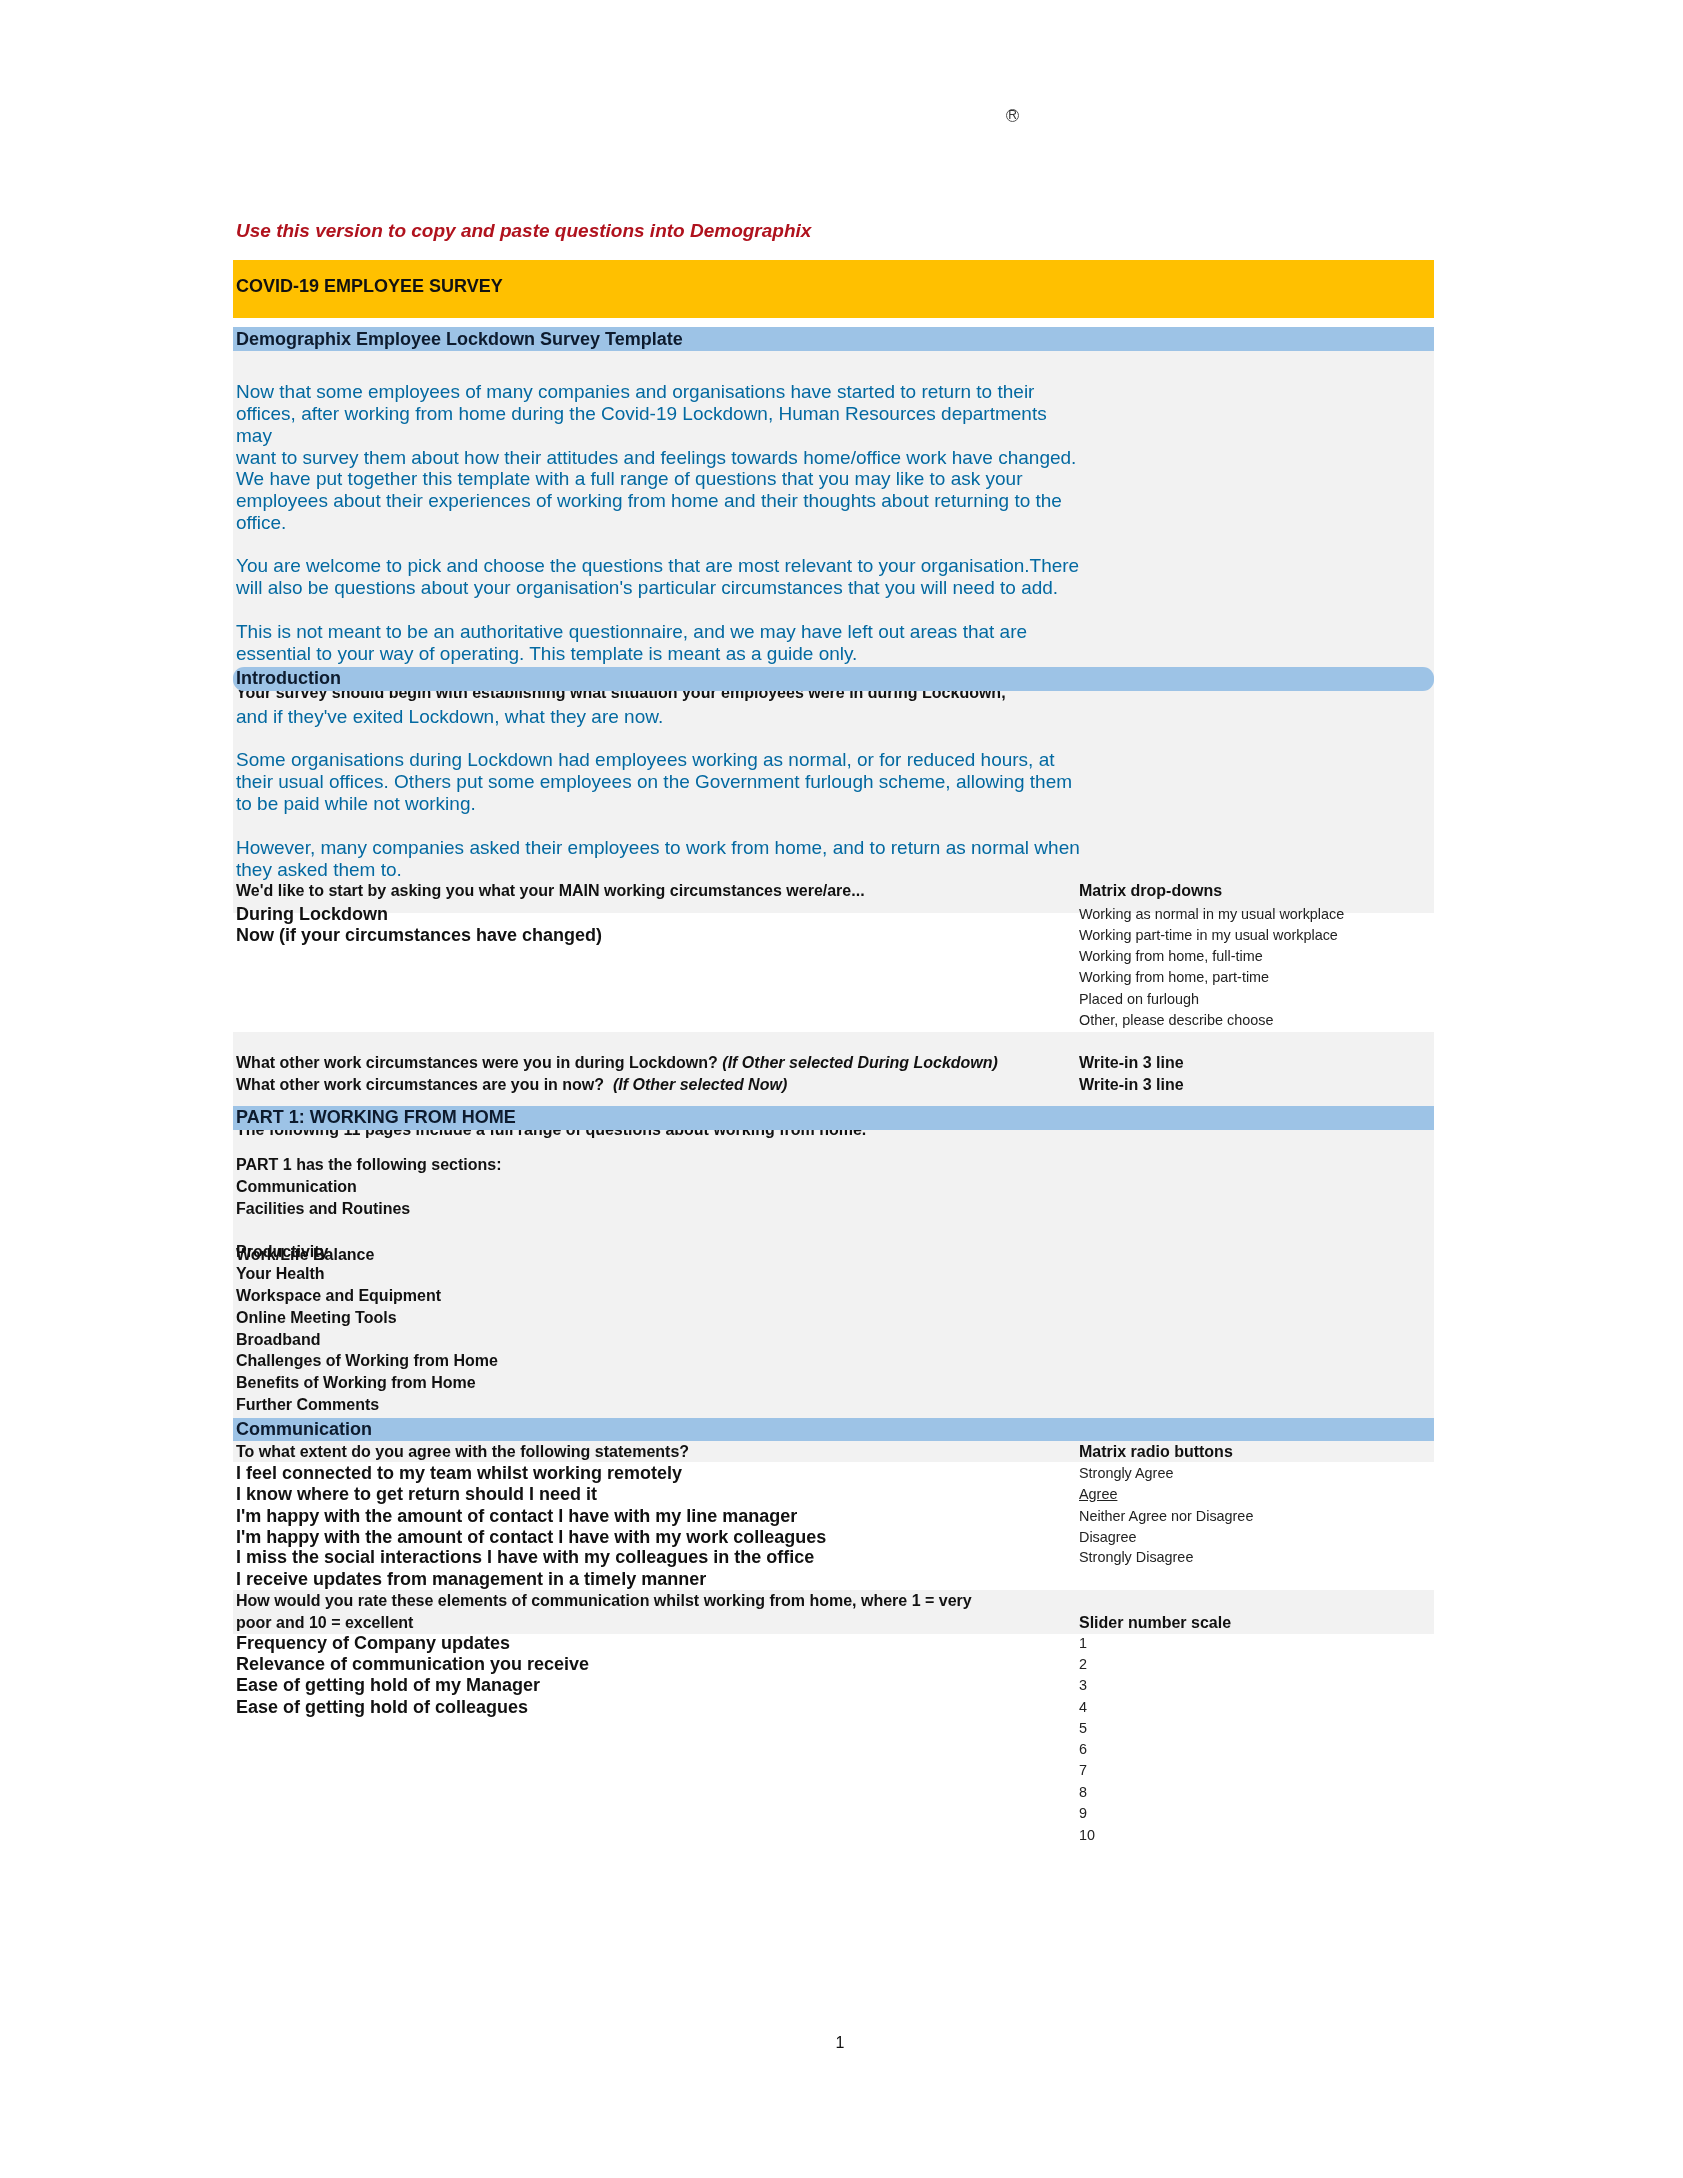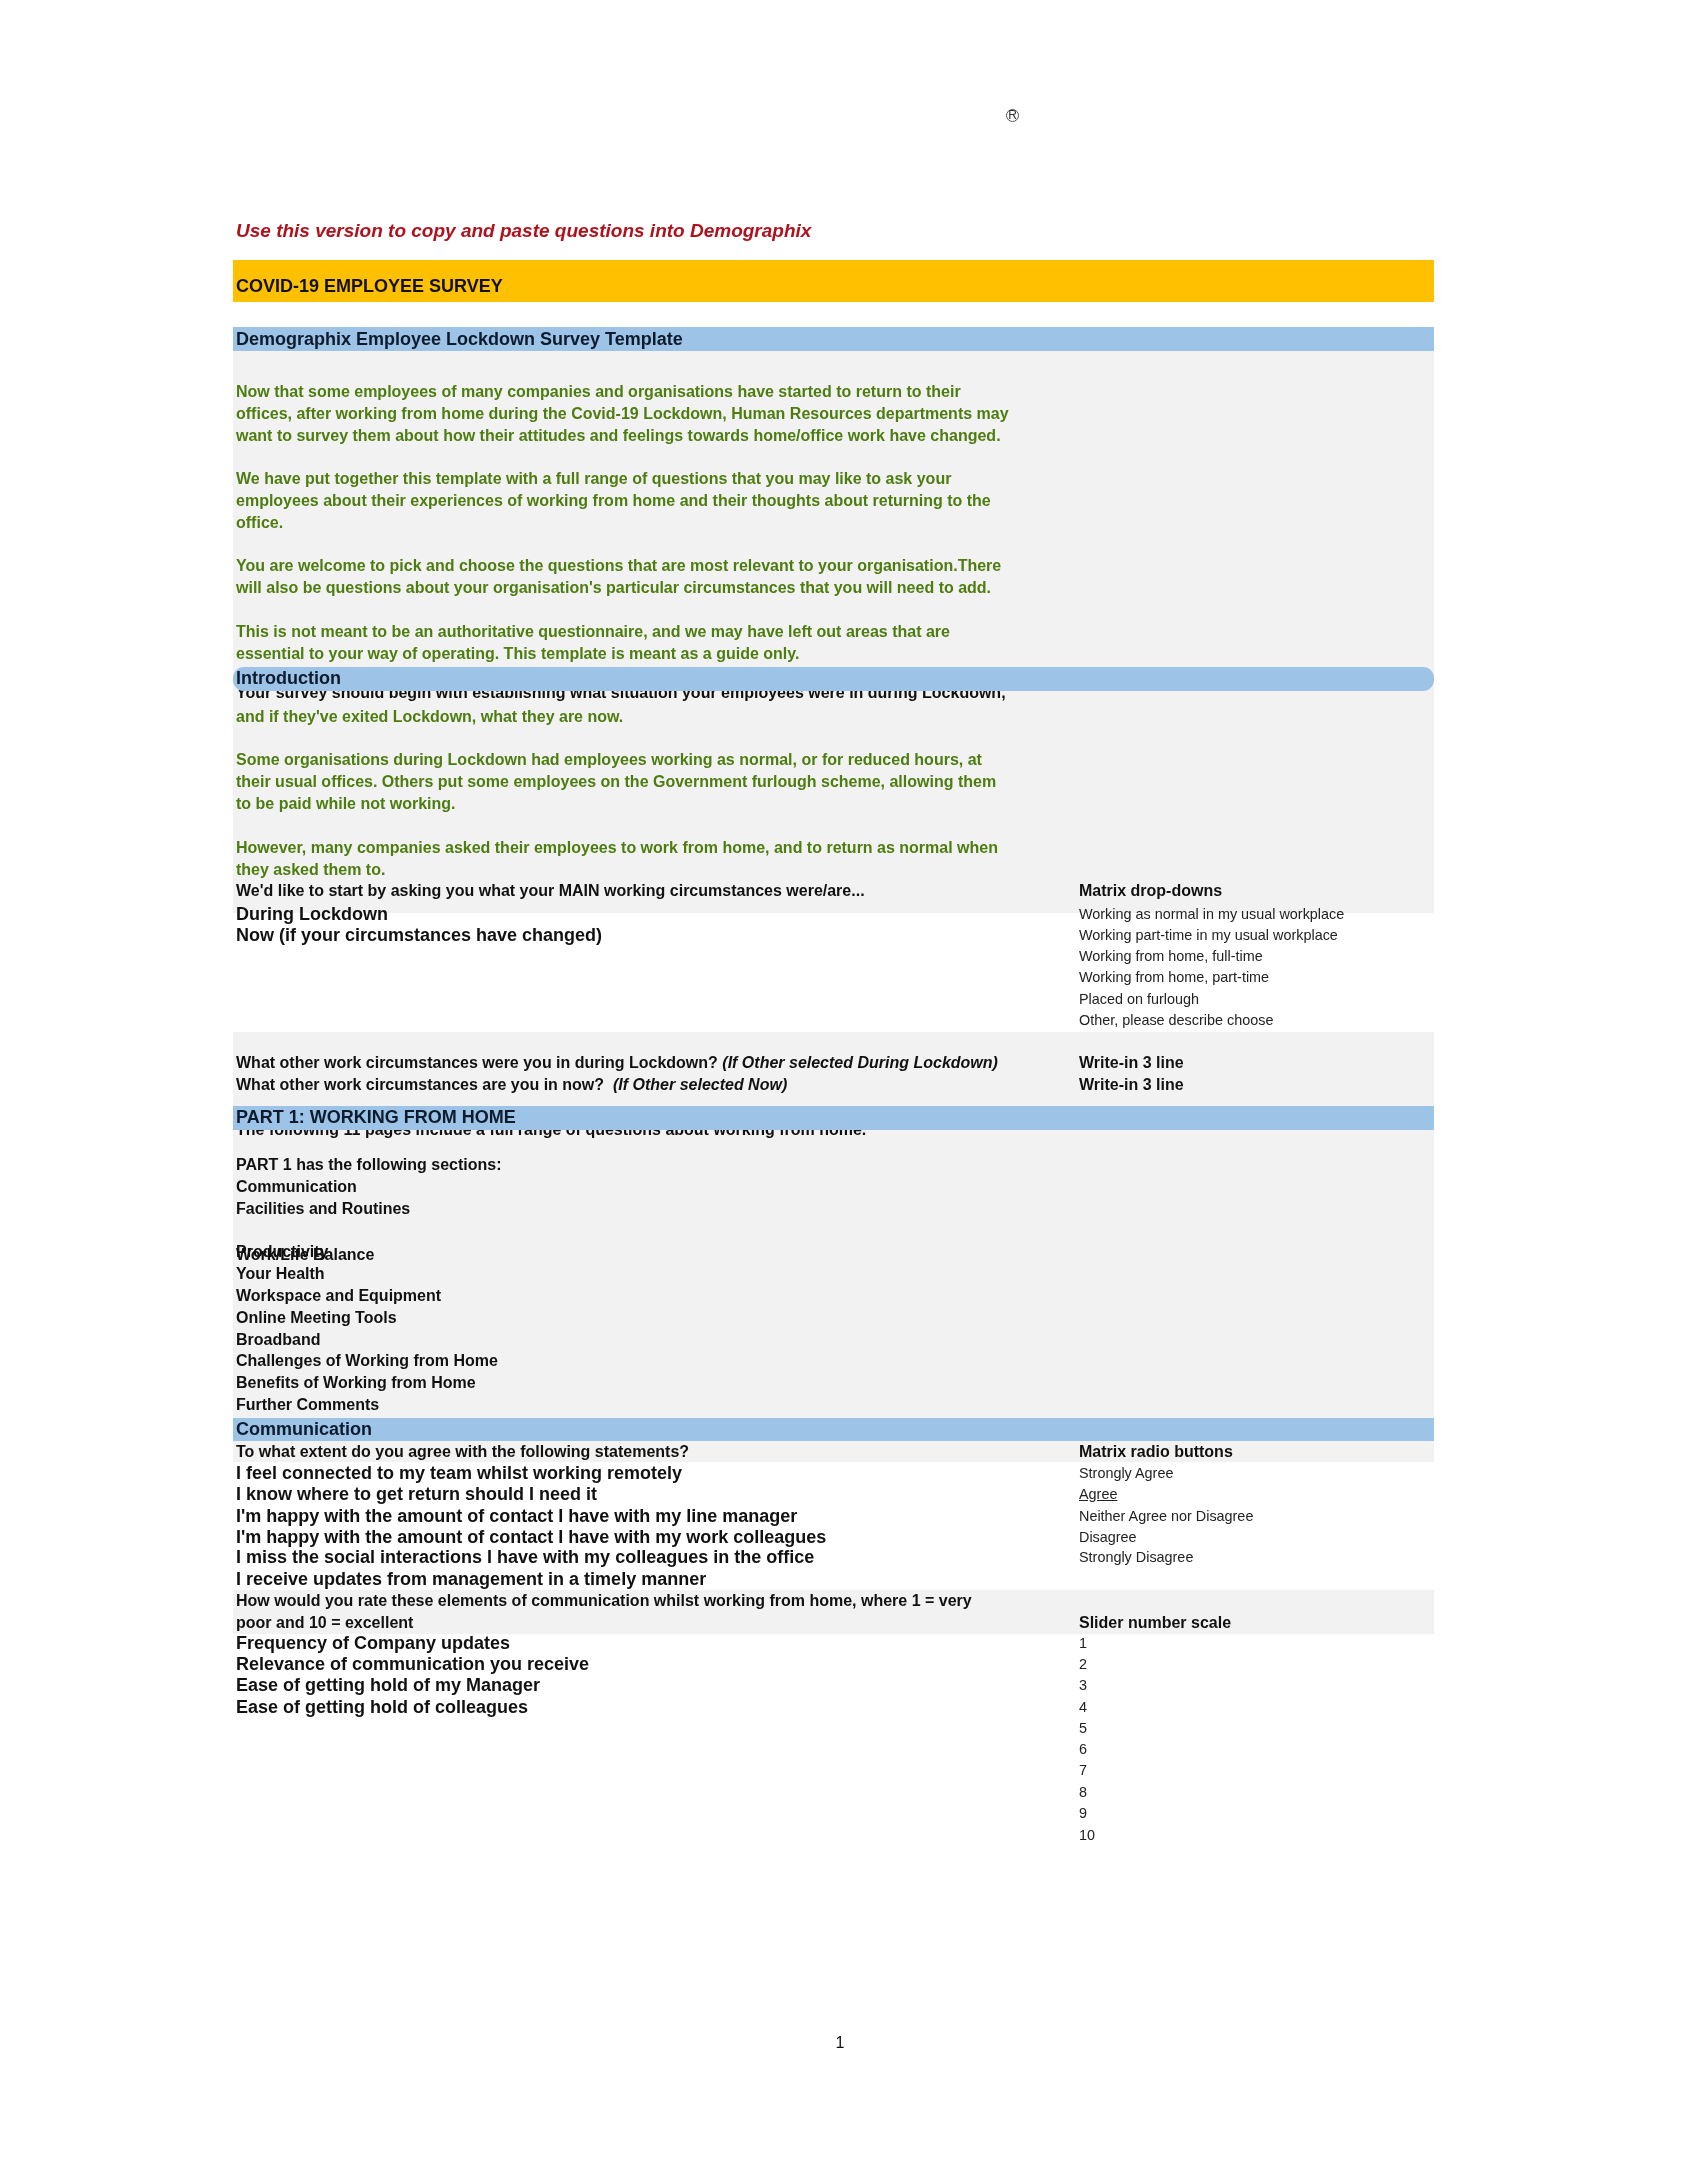--- a/index.html
+++ b/index.html
@@ -13,40 +13,40 @@
   .logo-reg { position: absolute; left: 372px; top: 6px; font-size: 12px; color: #333;
               border: 1.5px solid #555; border-radius: 50%; width: 11px; height: 11px;
               line-height: 11px; text-align: center; font-family: "Liberation Sans", sans-serif; }
   .instruction { left: 236px; top: 220px; font-size: 19px; font-weight: bold; font-style: italic; color: #b0121d; }
   .band { position: absolute; left: 233px; width: 1201px; }
   .band-orange { background: #ffc000; }
   .band-blue { background: #9dc3e6; }
   .band-grey { background: #f2f2f2; }
   .band-title { position: absolute; left: 3px; font-weight: bold; white-space: nowrap; color: #111; }
   .sec-title { position: absolute; left: 3px; font-size: 18px; font-weight: bold; color: #0d1b2e; white-space: nowrap; }
-  .para { position: absolute; left: 236px; width: 851px; font-size: 16px; font-weight: bold;
-          line-height: 22px; white-space: pre-line; color: #4d7c0f; }
+  .para { position: absolute; left: 236px; width: 851px; font-size: 19px; font-weight: normal;
+          line-height: 22px; white-space: pre-line; color: #0369a1; }
   .line { position: absolute; left: 236px; font-size: 16px; font-weight: bold; line-height: 22px; white-space: nowrap; }
   .small { position: absolute; left: 236px; font-size: 18px; font-weight: bold; line-height: 21px; white-space: nowrap; }
   .rcol-head { position: absolute; left: 1079px; font-size: 16px; font-weight: bold; line-height: 22px; white-space: nowrap; }
   .rcol-opt { position: absolute; left: 1079px; font-size: 14.4px; line-height: 21px; white-space: nowrap; color: #222; }
   .it { font-style: italic; }
   .clip { overflow: hidden; }
   .pagenum { left: 828px; top: 2034px; font-size: 16px; width: 24px; text-align: center; }
 </style>
 </head>
 <body>
 
 <div class="abs logo">
   <div class="logo-reg">R</div>
 </div>
 
 <div class="abs instruction">Use this version to copy and paste questions into Demographix</div>
 
-<div class="band band-orange" style="top:260px;height:42px;">
+<div class="band band-orange" style="top:260px;height:58px;">
   <div class="band-title" style="top:16px;font-size:18px;">COVID-19 EMPLOYEE SURVEY</div>
 </div>
 
 <div class="band band-blue" style="top:327px;height:25px;">
   <div class="sec-title" style="top:2px;font-size:18px;">Demographix Employee Lockdown Survey Template</div>
 </div>
 
 <div class="band band-grey" style="top:351px;height:322px;"></div>
 <div class="para" style="top:381px;">Now that some employees of many companies and organisations have started to return to their
 offices, after working from home during the Covid-19 Lockdown, Human Resources departments may

